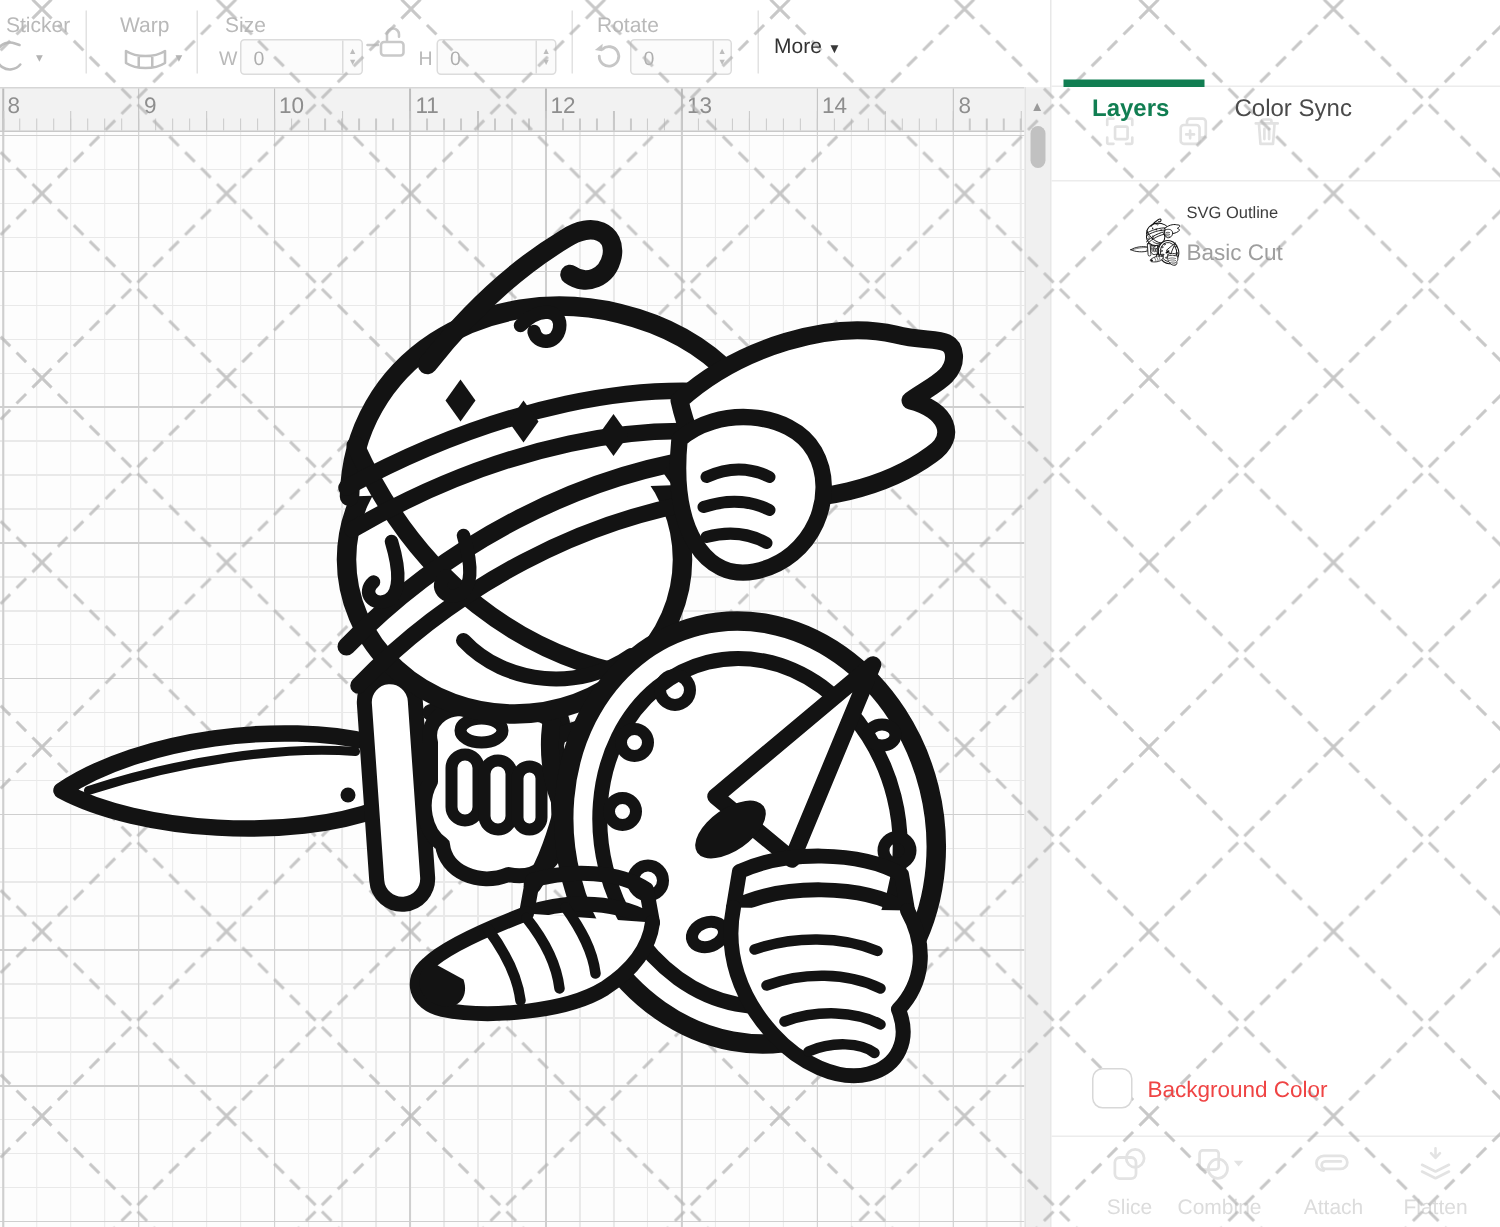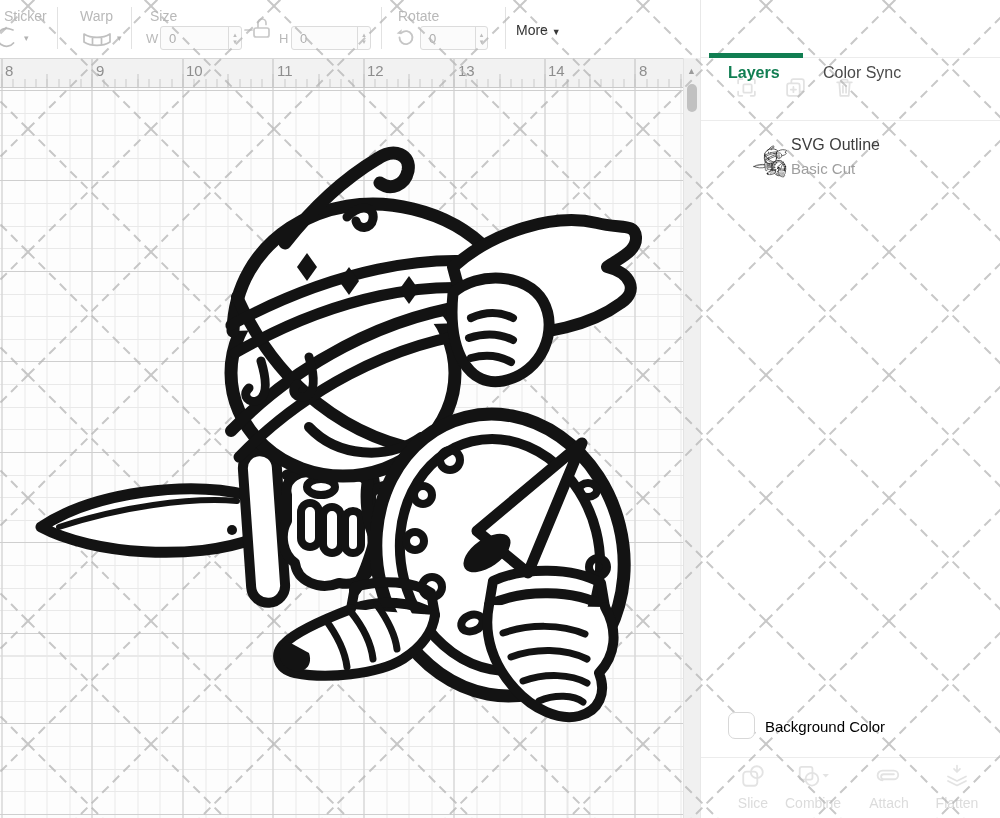--- a/index.html
+++ b/index.html
@@ -56,26 +56,26 @@
   
   .panel{left:700px;top:0;width:300px;height:818px;background:#fff;border-left:1px solid #e8e8e8;box-sizing:border-box;}
   .pdiv{position:absolute;width:300px;height:1px;background:#ececec;left:0;}
   .tab{position:absolute;top:19px;font-size:16px;z-index:60;margin-top:45px;}
   .tab.active{font-weight:bold;color:#117e52;}
   .tab.idle{color:#4a4a4a;}
   .tab-underline{position:absolute;left:8px;top:53px;width:94px;height:5px;background:#117e52;z-index:60;}
   .ptool{position:absolute;top:76px;}
   .layer-row{position:absolute;left:0;top:132px;width:300px;height:62px;z-index:60;}
   .layer-thumb{position:absolute;left:52px;top:8px;}
-  .layer-title{position:absolute;left:90px;top:4px;font-size:16px;color:#3d3d3d;}
+  .layer-title{position:absolute;left:90px;top:4px;font-size:11px;color:#3d3d3d;}
   .layer-sub{position:absolute;left:90px;top:28px;font-size:15px;color:#9e9e9e;}
   .bg-row{position:absolute;left:0;top:710px;width:300px;height:34px;z-index:60;}
   .bg-swatch{position:absolute;left:27px;top:2px;width:27px;height:27px;background:#fff;
              border:1px solid #d8d8d8;border-radius:7px;box-sizing:border-box;}
-  .bg-label{position:absolute;left:64px;top:8px;font-size:15px;color:#000000;}
+  .bg-label{position:absolute;left:64px;top:8px;font-size:15px;color:#ef4444;}
   .bottom-bar{position:absolute;left:0;top:758px;width:353px;height:60px;}
   .baction{position:absolute;top:4px;width:68px;text-align:center;}
   .baction .icon{display:inline-block;height:28px;}
   .baction .blabel{font-size:14px;color:#dcdcdc;margin-top:1px;}
 
   
   .watermark{left:0;top:0;z-index:50;pointer-events:none;}
   .artwork{left:25px;top:135px;z-index:60;}
   svg{display:block;}
 </style>

